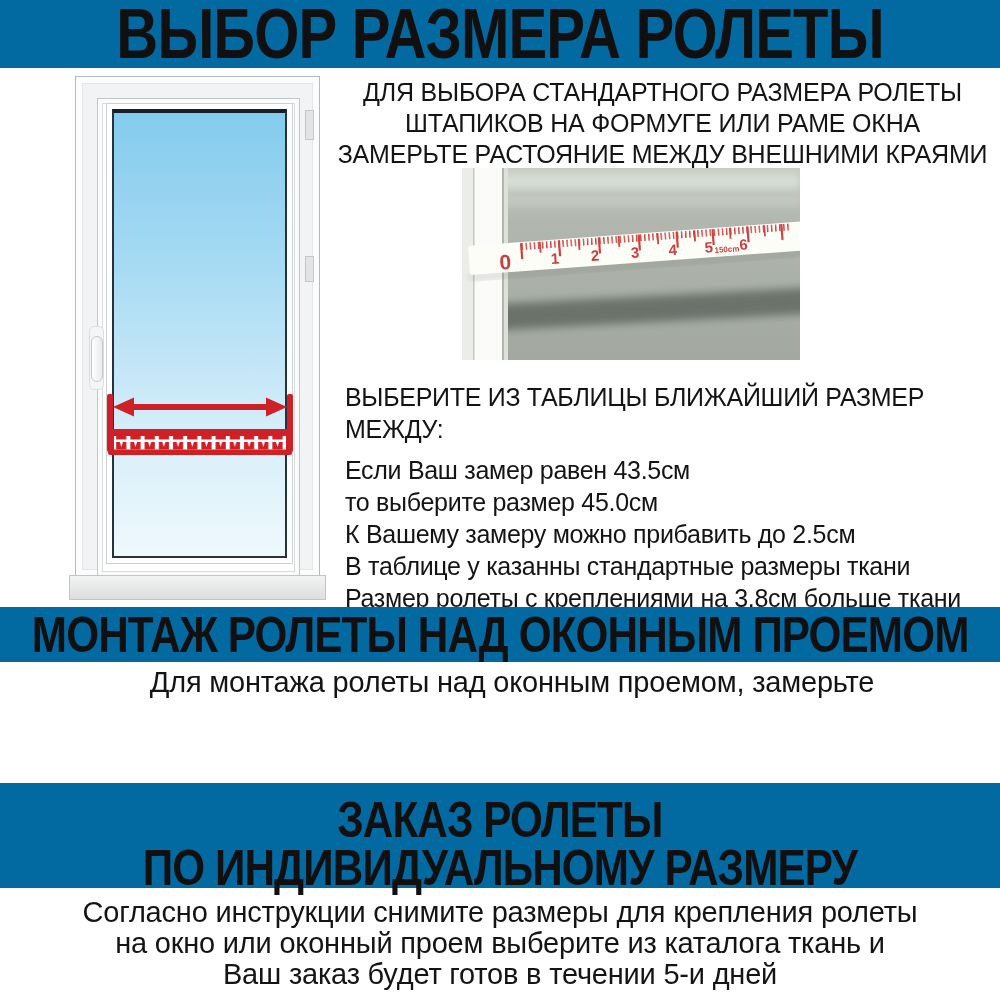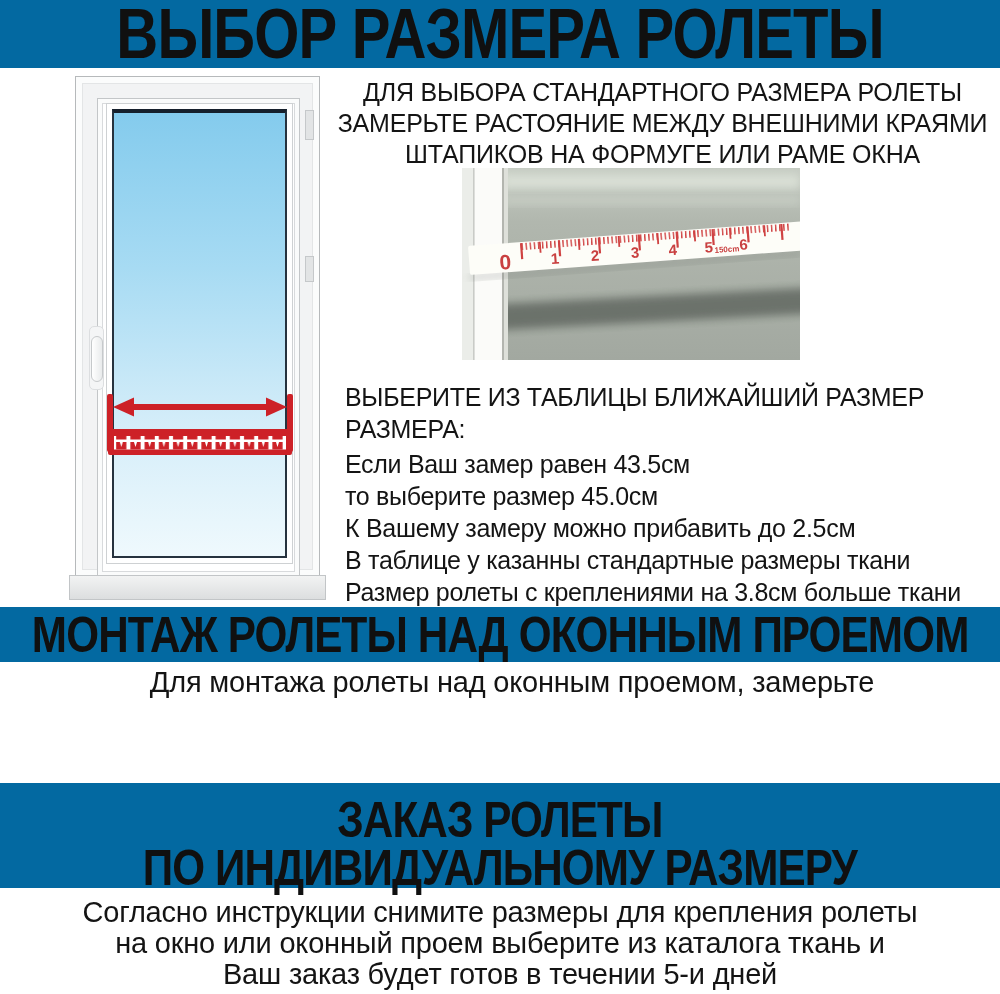--- a/index.html
+++ b/index.html
@@ -27,21 +27,21 @@
   
   .line { white-space:nowrap; }
   .intro-text {
     position:absolute; left:330px; top:77px; width:665px;
     text-align:center; font-size:25px; line-height:31px; letter-spacing:-0.2px;
   }
   .guide-text {
     position:absolute; left:345px; top:381px; width:650px;
     font-size:25px; line-height:32px; letter-spacing:-0.3px;
   }
-  .guide-gap { margin-top:3px; }
+  .guide-gap { margin-top:9px; }
   .mount-body {
     position:absolute; left:0; top:666px; width:1000px;
     text-align:center; font-size:29px; line-height:32px; letter-spacing:-0.2px;padding-left:24px;
   }
   .order-body {
     position:absolute; left:0; top:897px; width:1000px;
     text-align:center; font-size:29px; line-height:31px; letter-spacing:-0.2px;
   }
   
   .window { position:absolute; left:75px; top:76px; width:245px; height:524px; }
@@ -116,22 +116,22 @@
       <path d="M13,17 L34,7.5 L34,26.5 Z"></path>
       <path d="M187,17 L166,7.5 L166,26.5 Z"></path>
       <rect x="8" y="39" width="184" height="26" rx="2"></rect>
     </g>
     <rect x="14" y="46" width="172" height="13.5" fill="#ffffff"></rect>
     <rect x="14" y="46" width="172" height="13.5" fill="url(#teethpat)"></rect>
   </svg>
 
   <div class="intro-text">
     <div class="line">ДЛЯ ВЫБОРА СТАНДАРТНОГО РАЗМЕРА РОЛЕТЫ</div>
+    <div class="line">ШТАПИКОВ НА ФОРМУГЕ ИЛИ РАМЕ ОКНА</div>
     <div class="line">ЗАМЕРЬТЕ РАСТОЯНИЕ МЕЖДУ ВНЕШНИМИ КРАЯМИ</div>
-    <div class="line">ШТАПИКОВ НА ФОРМУГЕ ИЛИ РАМЕ ОКНА</div>
   </div>
 
   <svg class="tape-photo" width="338" height="192" viewBox="0 0 338 192">
     <defs>
       <linearGradient id="glassG" x1="0" y1="0" x2="0" y2="1">
         <stop offset="0" stop-color="#c6ccc3"></stop>
         <stop offset="0.28" stop-color="#b1b7ae"></stop>
         <stop offset="1" stop-color="#a2a8a0"></stop>
       </linearGradient>
       <filter id="soft" x="-30%" y="-30%" width="160%" height="160%">
@@ -184,21 +184,21 @@
         <text x="204" y="24" font-size="15">4</text>
         <text x="240" y="24" font-size="15">5</text>
         <text x="275" y="24" font-size="15">6</text>
         <text x="258" y="25" font-size="8">150cm</text>
       </g>
     </g>
   </svg>
 
   <div class="guide-text">
     <div class="line">ВЫБЕРИТЕ ИЗ ТАБЛИЦЫ БЛИЖАЙШИЙ РАЗМЕР</div>
-    <div class="line">РАЗМЕРА:</div>
+    <div class="line">МЕЖДУ:</div>
     <div class="line guide-gap">Если Ваш замер равен 43.5см</div>
     <div class="line">то выберите размер 45.0см</div>
     <div class="line">К Вашему замеру можно прибавить до 2.5см</div>
     <div class="line">В таблице у казанны стандартные размеры ткани</div>
     <div class="line">Размер ролеты с креплениями на 3.8см больше ткани</div>
   </div>
 
   <div class="band band-mount">
     <span class="headline headline-l">МОНТАЖ РОЛЕТЫ НАД ОКОННЫМ ПРОЕМОМ</span>
   </div>

